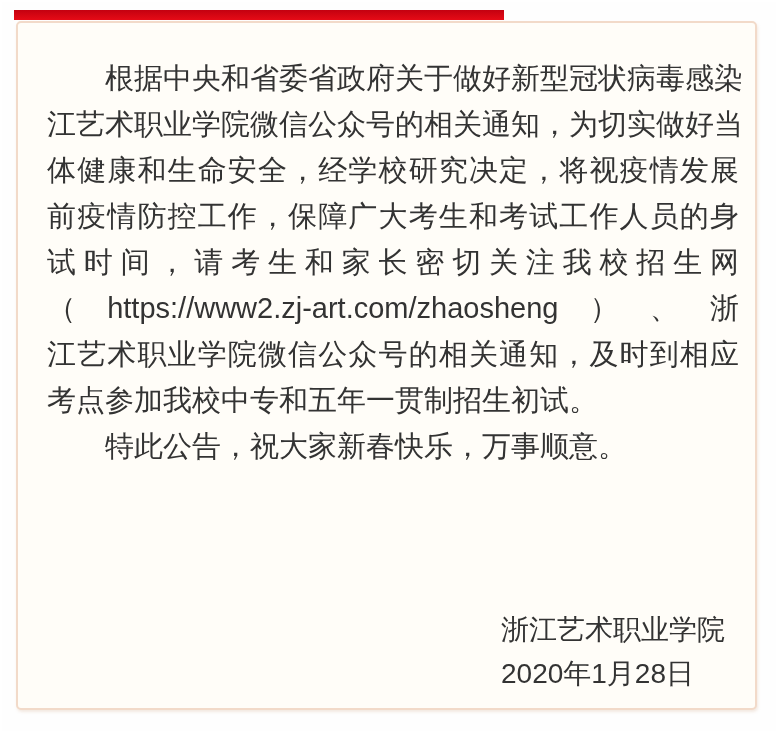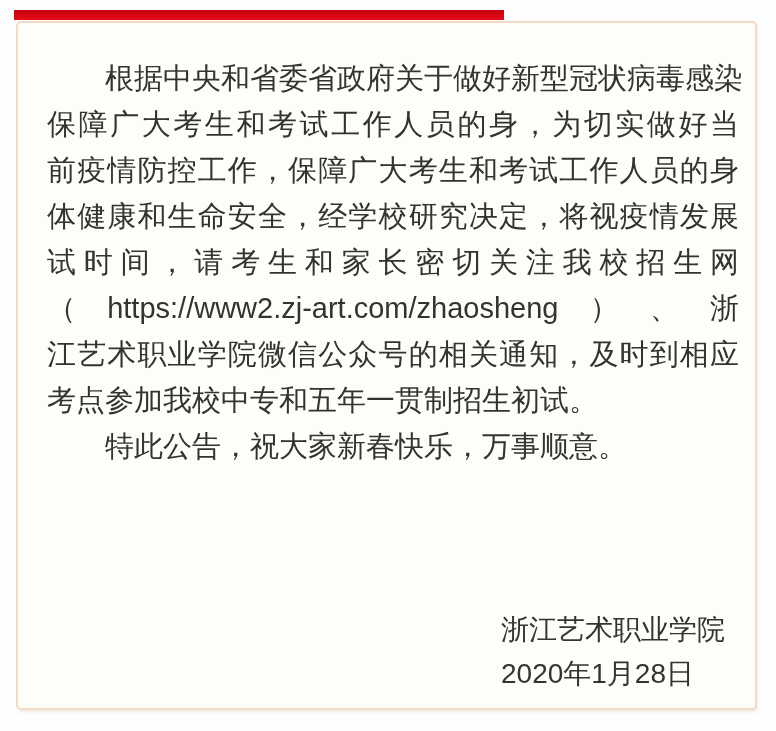--- a/index.html
+++ b/index.html
@@ -65,23 +65,23 @@
   }
 </style>
 </head>
 <body>
 
 <div class="page">
   <div class="red-bar"></div>
   <div class="frame">
     <div class="body-text">
       <div class="ln">　　根据中央和省委省政府关于做好新型冠状病毒感染</div>
-      <div class="ln">保障广大考生和考试工作人员的身，为切实做好当</div>
+      <div class="ln">江艺术职业学院微信公众号的相关通知，为切实做好当</div>
+      <div class="ln">体健康和生命安全，经学校研究决定，将视疫情发展</div>
       <div class="ln">前疫情防控工作，保障广大考生和考试工作人员的身</div>
-      <div class="ln">体健康和生命安全，经学校研究决定，将视疫情发展</div>
       <div class="ln">试时间，请考生和家长密切关注我校招生网</div>
       <div class="ln">（https://www2.zj-art.com/zhaosheng）、浙</div>
       <div class="ln">江艺术职业学院微信公众号的相关通知，及时到相应</div>
       <div class="ln-left">考点参加我校中专和五年一贯制招生初试。</div>
       <div class="ln-left">　　特此公告，祝大家新春快乐，万事顺意。</div>
     </div>
     <div class="signature">
       <div>浙江艺术职业学院</div>
       <div>2020年1月28日</div>
     </div>

